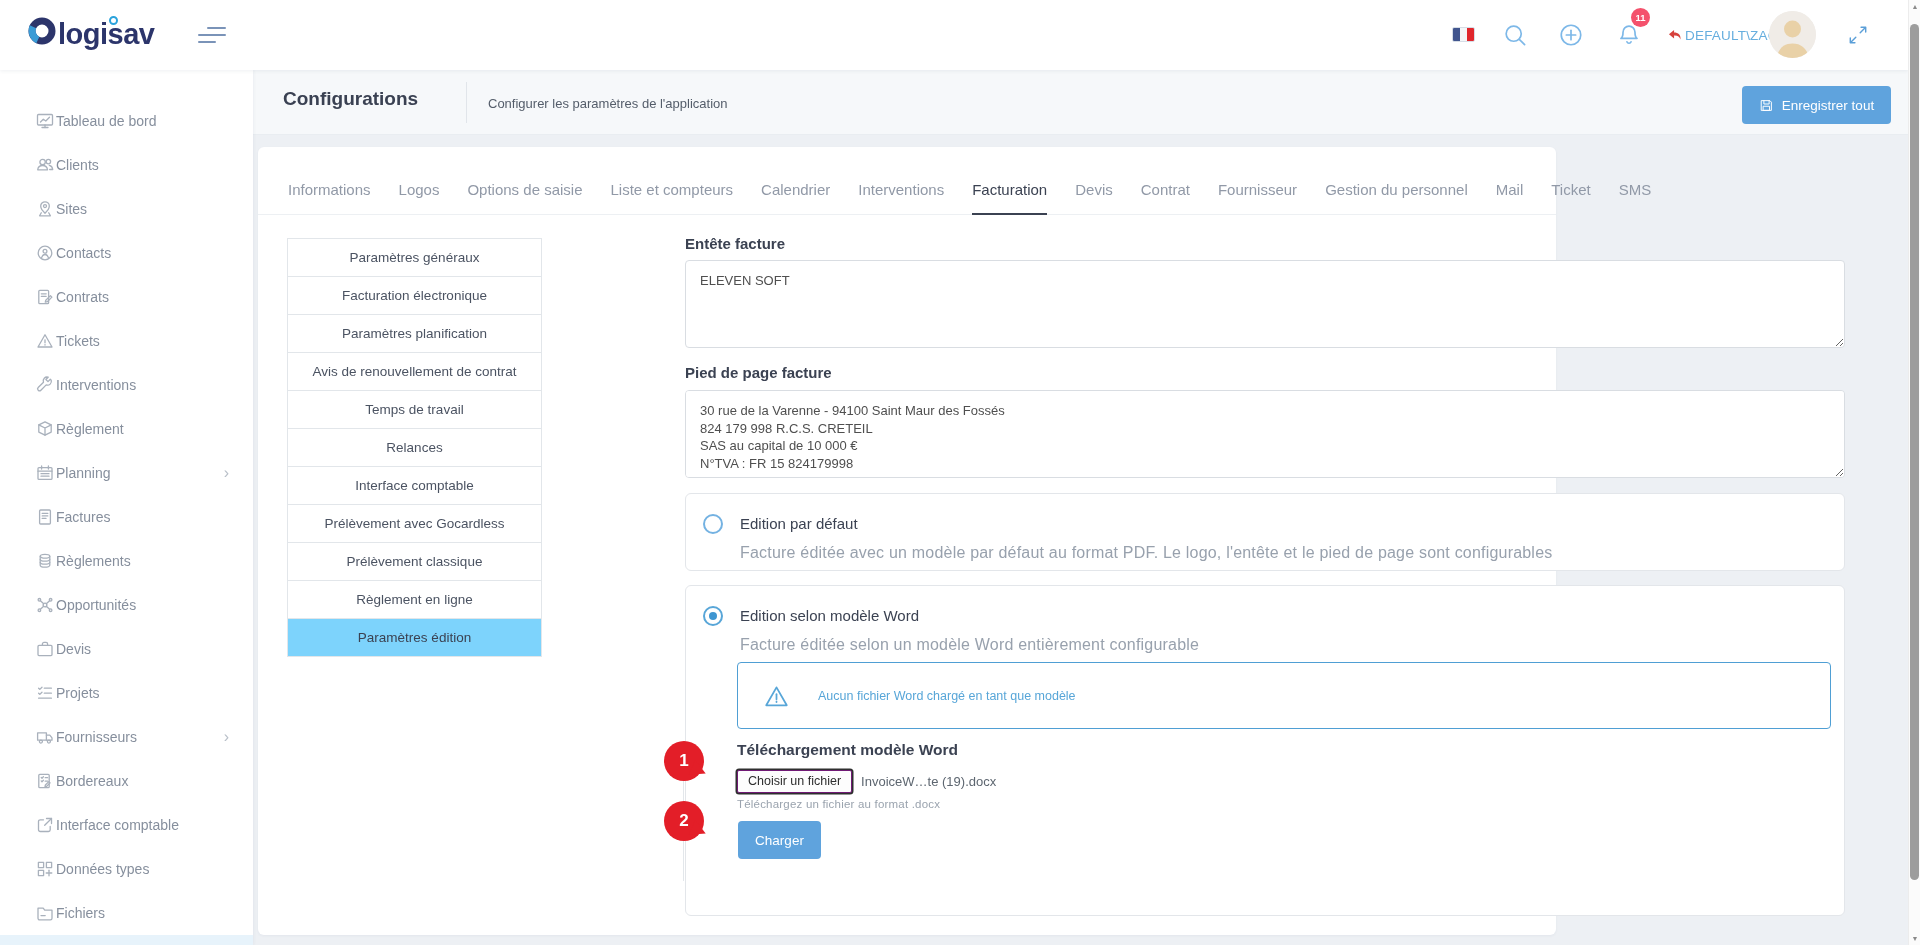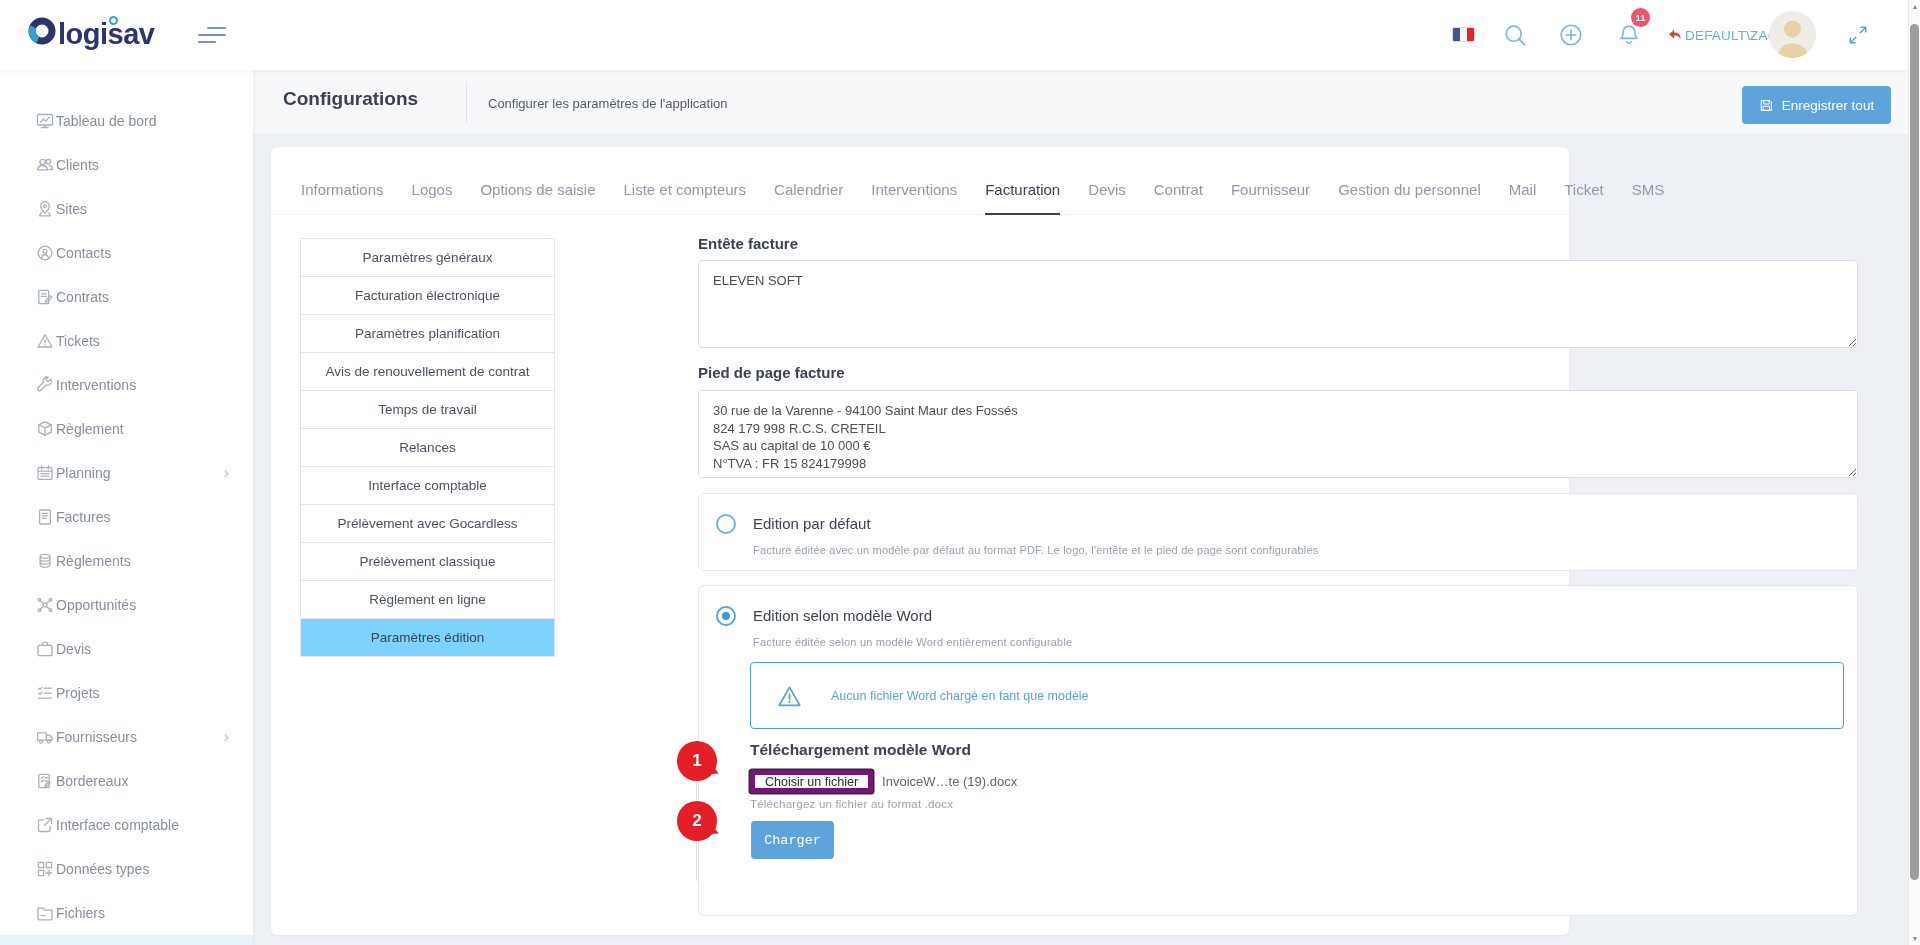--- a/index.html
+++ b/index.html
@@ -54,21 +54,21 @@
                   border-bottom:1px solid #e9edf1}
   .page-title{position:absolute;left:30px;top:18px;font-size:19px;font-weight:bold;color:#3a4152}
   .ph-divider{position:absolute;left:213px;top:12px;width:1px;height:41px;background:#e1e5ea}
   .page-subtitle{position:absolute;left:235px;top:26px;font-size:13px;color:#545d6a}
   .save-all{position:absolute;left:1489px;top:16px;width:149px;height:38px;background:#5fa3dd;border:none;
             border-radius:4px;color:#fff;font-size:13.5px;font-family:inherit;cursor:pointer;
             display:flex;align-items:center;justify-content:center;gap:8px}
   .save-all svg{width:15px;height:15px}
 
   
-  .card{position:absolute;left:271px;top:147px;width:1298px;height:788px;background:#fff;
+  .card{position:absolute;left:258px;top:147px;width:1298px;height:788px;background:#fff;
         border-radius:6px;box-shadow:0 1px 3px rgba(40,60,90,.05)}
   .tabs{position:absolute;left:0;top:0;right:0;height:68px;display:flex;align-items:flex-end;
         padding:0 30px;gap:28px;border-bottom:1px solid #edf0f3}
   .tab{padding-bottom:15px;border-bottom:2px solid transparent;margin-bottom:-1px;font-size:15px;
        color:#9199a7;white-space:nowrap;cursor:pointer}
   .tab.active{color:#3b4252;border-color:#3b4252}
 
   
   .submenu{position:absolute;left:29px;top:91px;width:255px}
   .submenu-item{height:39px;margin-top:-1px;border:1px solid #e2e6ea;background:#fff;display:flex;
@@ -83,34 +83,34 @@
   .ta{position:absolute;width:1160px;height:88px;border:1px solid #d9dde2;border-radius:4px;
       padding:11px 14px;font-family:"Liberation Sans",sans-serif;font-size:13px;color:#4f4f4f;
       line-height:1.35;resize:both}
   .opt-box{position:absolute;width:1160px;border:1px solid #e3e6ea;border-radius:6px;background:#fff}
   .radio{position:absolute;left:17px;top:20px;width:20px;height:20px;border:2px solid #74b2e2;
          border-radius:50%;cursor:pointer}
   .radio.checked{border-color:#58a6d8}
   .radio.checked::after{content:'';position:absolute;left:4px;top:4px;width:8px;height:8px;
          border-radius:50%;background:#3f96d1}
   .opt-label{position:absolute;left:54px;top:21px;font-size:15px;color:#3b4252}
-  .opt-desc{position:absolute;left:54px;font-size:11px;color:#98a1ad;letter-spacing:.2px}
+  .opt-desc{position:absolute;left:54px;font-size:16px;color:#98a1ad;letter-spacing:.2px}
   .alert{position:absolute;left:51px;top:76px;width:1094px;height:67px;border:1px solid #4f9fd4;
          border-radius:4px}
   .alert .tri{position:absolute;left:25px;top:20px;width:27px;height:27px;color:#58a6d8}
   .alert .amsg{position:absolute;left:80px;top:26px;font-size:12.5px;color:#58a6d8;cursor:pointer}
   .dl-title{position:absolute;left:51px;top:155px;font-size:15.5px;font-weight:bold;color:#3b4252}
   .file-row{position:absolute;left:51px;top:183px;height:24px;display:flex;align-items:center;gap:9px}
   .choose-btn{height:23px;padding:0 10px;font-family:inherit;font-size:12.5px;color:#2e2e2e;
-              background:#fdfdfd;border:5px solid #701a75;border-radius:2px;
+              background:#fdfdfd;border:1px solid #701a75;border-radius:2px;
               box-shadow:0 0 0 1.5px #2f2f2f;cursor:pointer}
   .file-name{font-size:13px;color:#5d6670}
   .file-help{position:absolute;left:51px;top:212px;font-size:11.5px;color:#9aa3ae;letter-spacing:.2px}
   .charge-btn{position:absolute;left:52px;top:235px;width:83px;height:38px;background:#5fa3dd;
-              border:none;border-radius:4px;color:#fff;font-size:13.5px;font-family:Liberation Mono, monospace;cursor:pointer}
+              border:none;border-radius:4px;color:#fff;font-size:13.5px;font-family:Liberation Sans, sans-serif;cursor:pointer}
 
   
   .step-line{position:absolute;left:425px;top:616px;width:1px;height:118px;background:#e3e7eb}
   .step-badge{position:absolute;left:406px;width:40px;height:40px;border-radius:50%;background:#e31e28;
               color:#fff;font-size:17px;font-weight:bold;display:flex;align-items:center;
               justify-content:center;z-index:5}
   .step-badge::after{content:'';position:absolute;right:-10px;bottom:1px;width:0;height:0;
               border:8px solid transparent;border-left:15px solid #e31e28;transform:rotate(24deg)}
 
   

